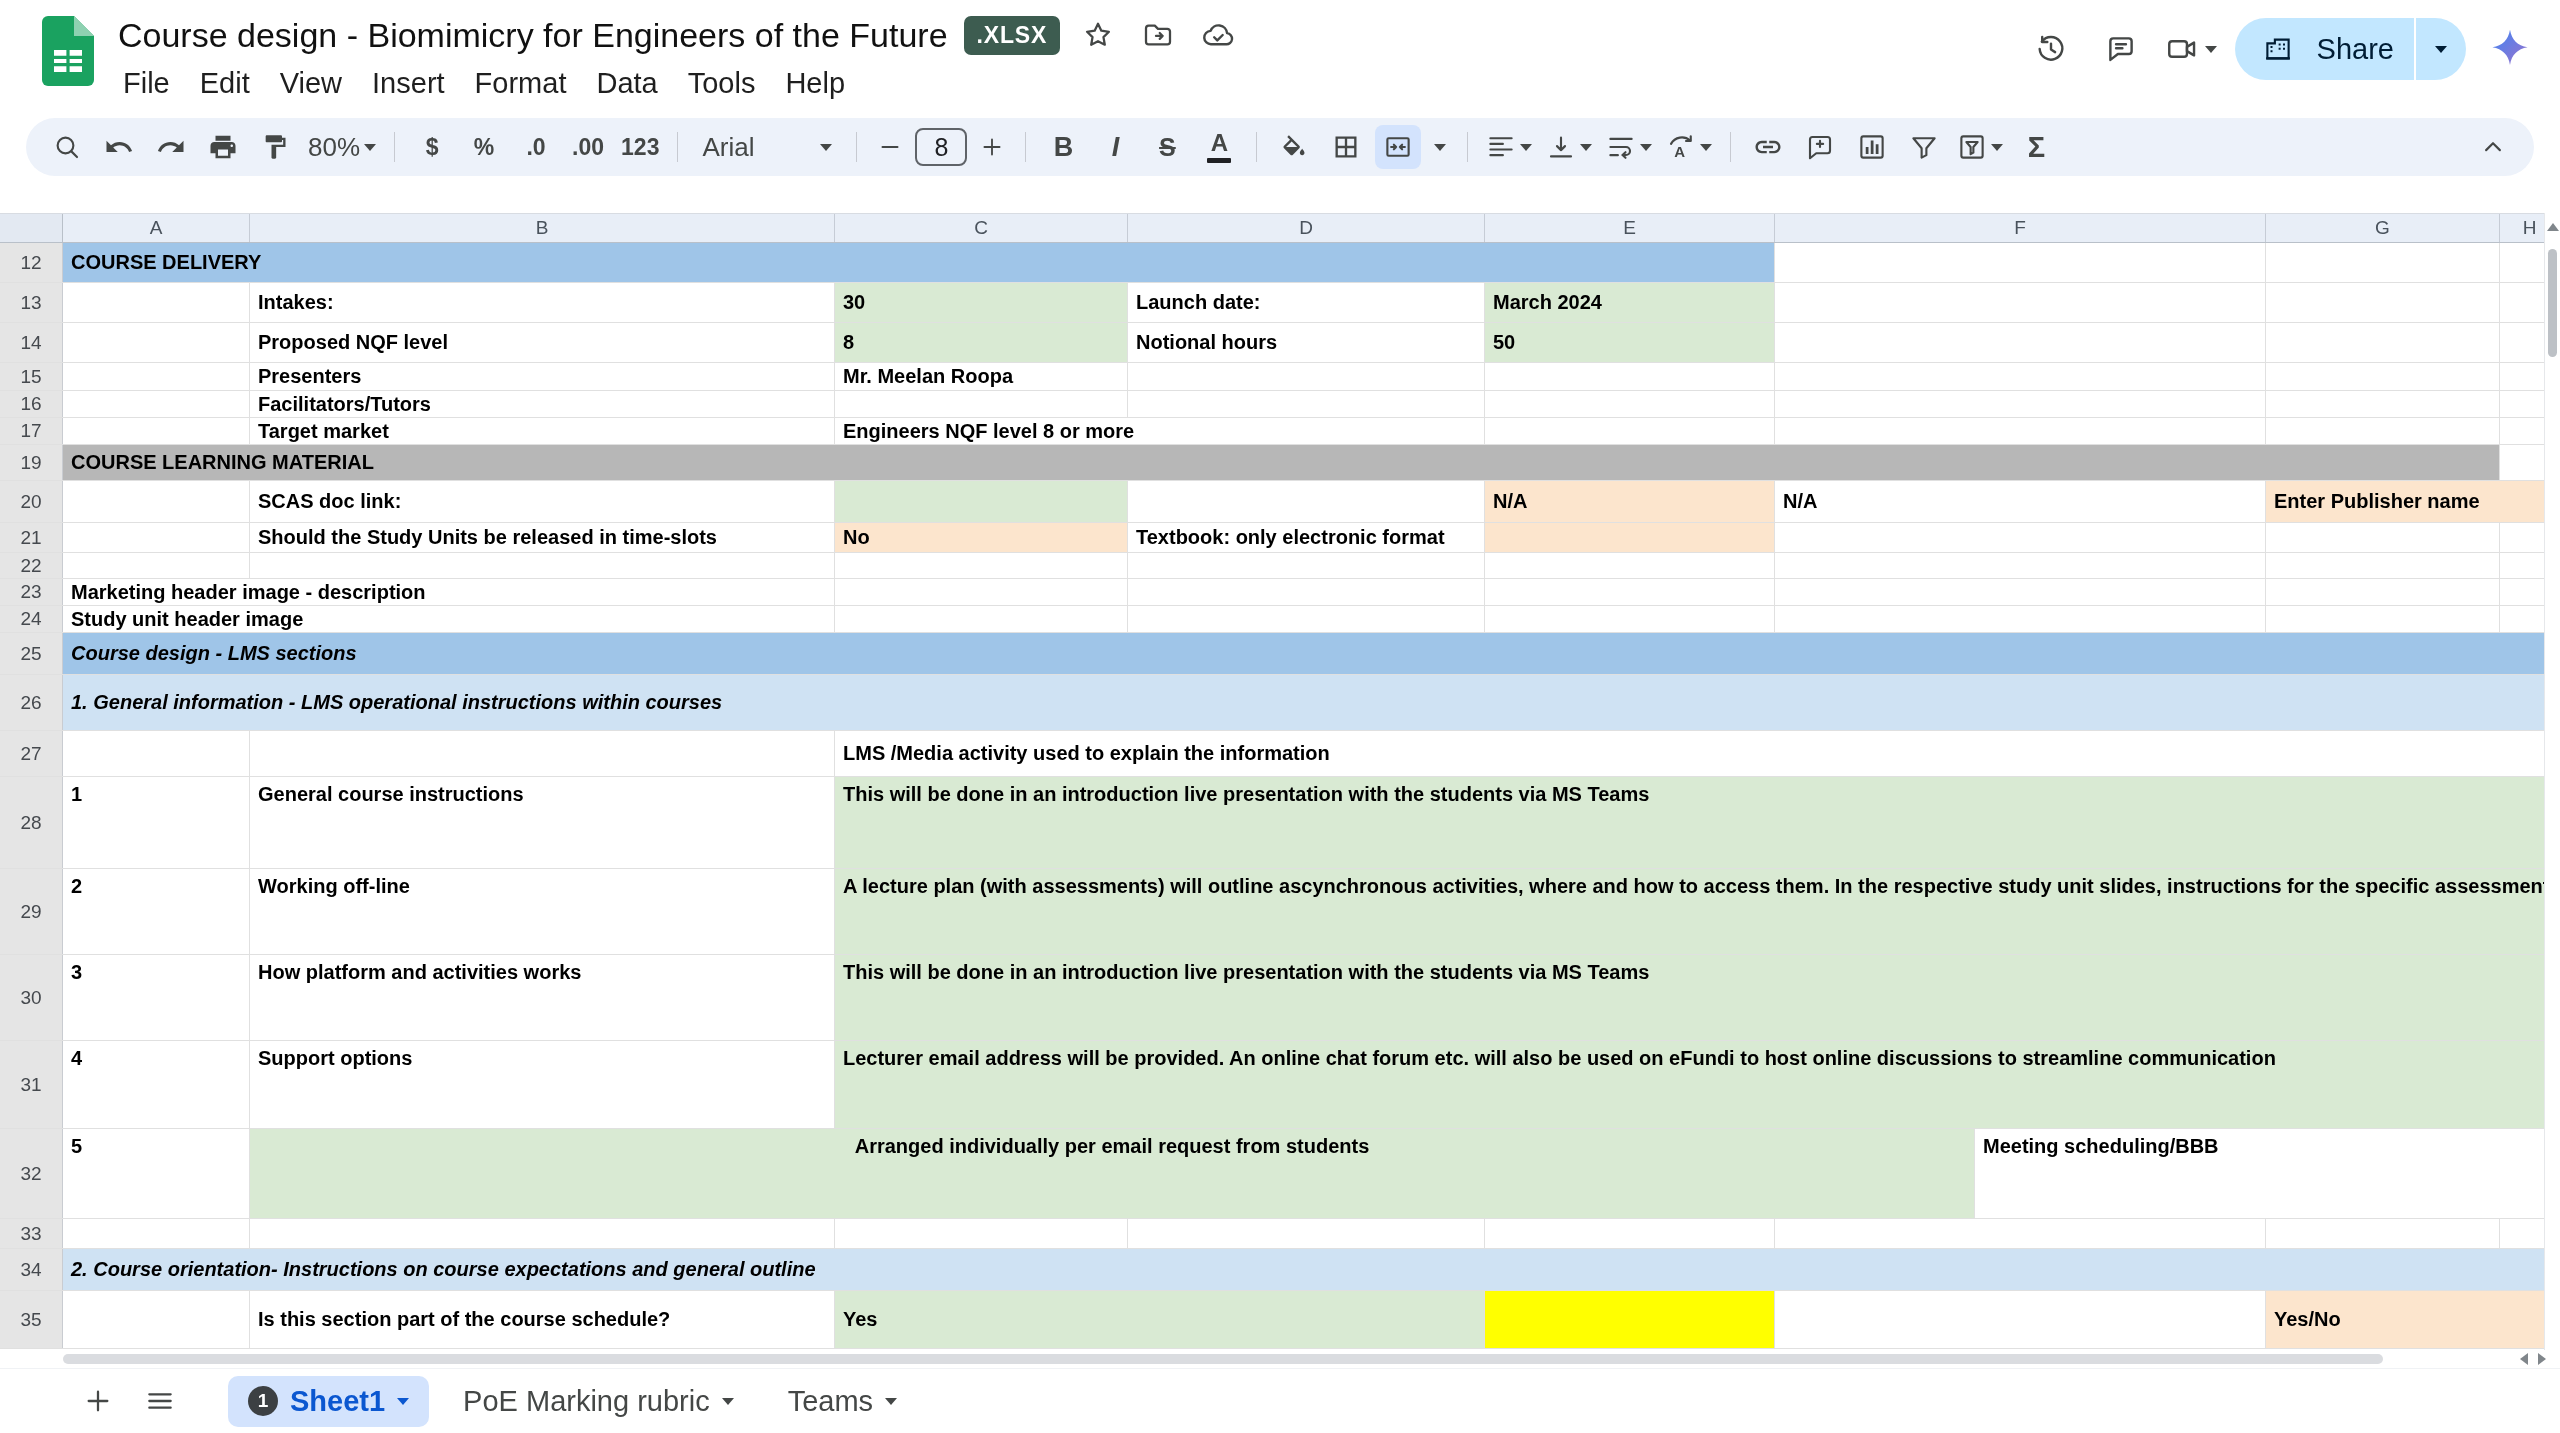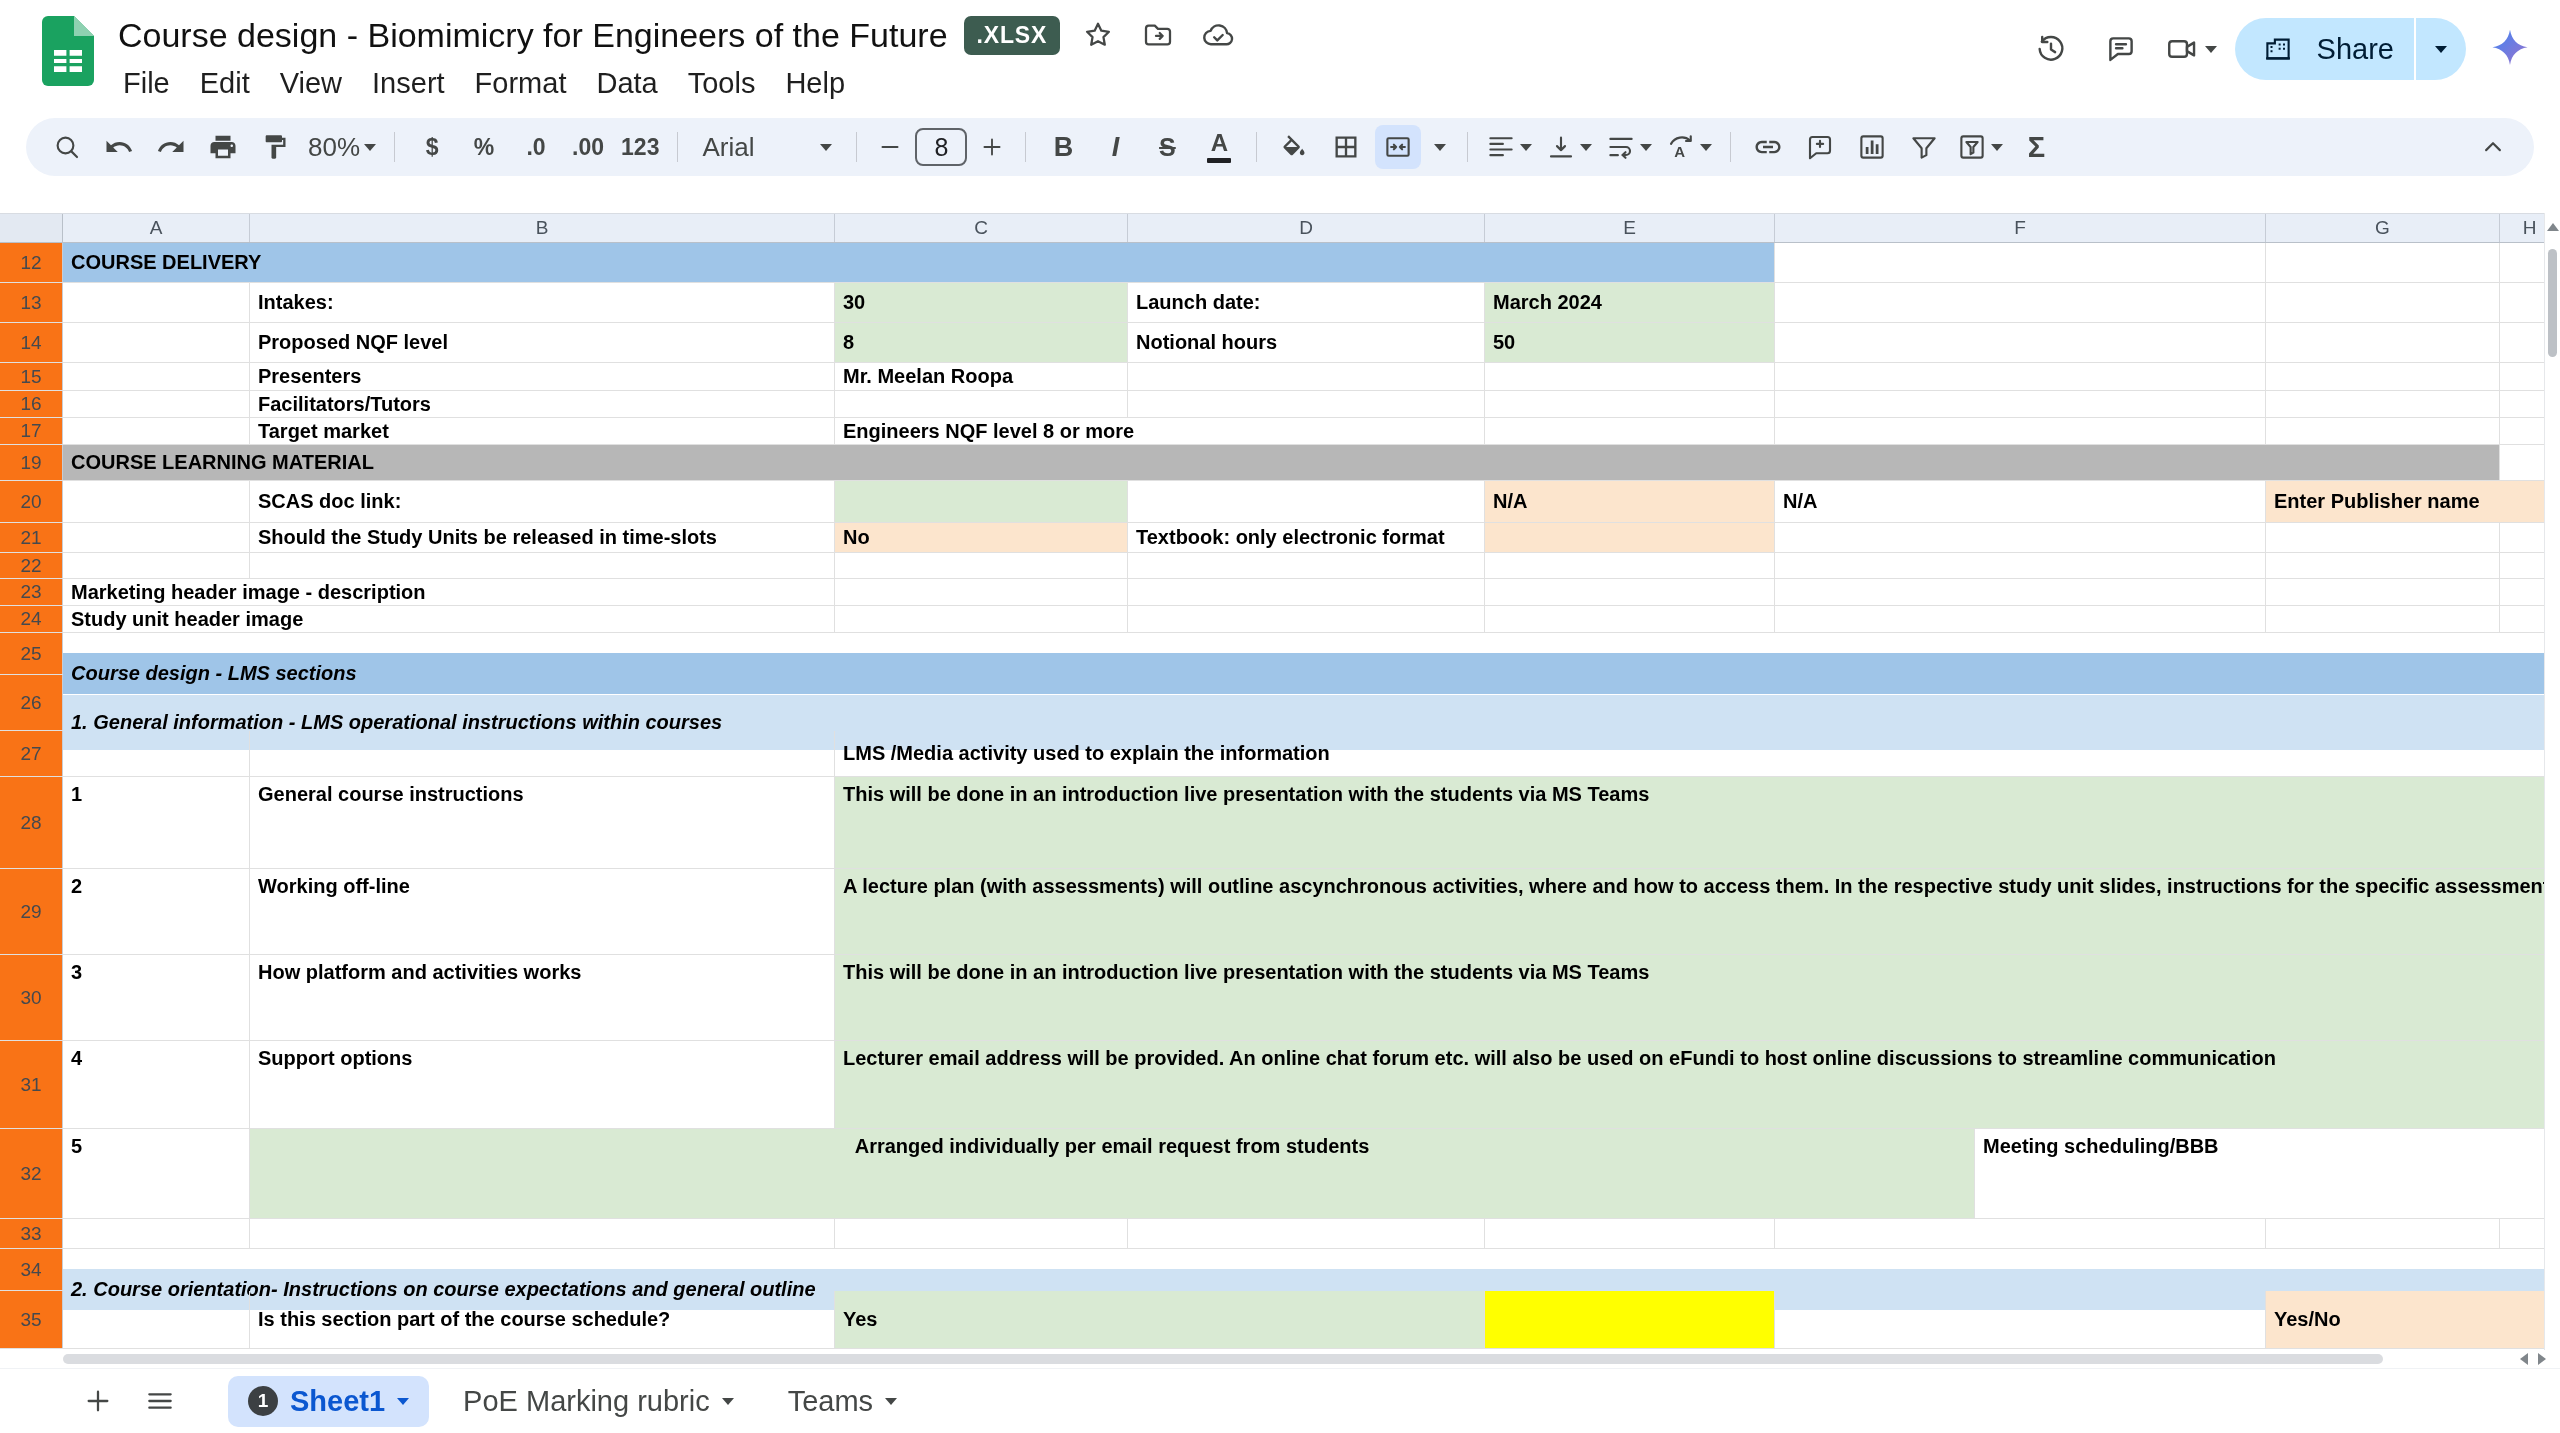--- a/index.html
+++ b/index.html
@@ -51,26 +51,26 @@
 
   
   #grid { position:absolute; left:0; top:213px; width:2560px; height:1137px; overflow:hidden; background:#fff; }
   #col-headers { display:flex; height:30px; width:2560px; background:#e8eef7; border-top:1px solid #d8dce2;
     border-bottom:1px solid #b9c0c9; }
   #corner-box { width:63px; flex:none; border-right:1px solid #b9c0c9; background:#e3e9f2; }
   .colhead-cell { display:flex; align-items:center; justify-content:center; font-size:19px; color:#49525c;
     font-weight:500; border-right:1px solid #c6ccd6; flex:none; height:100%; }
   .row { display:flex; width:2560px; border-bottom:1px solid #e0e0e0; }
   .gutter-cell { width:63px; flex:none; display:flex; align-items:center; justify-content:center;
-    font-size:19px; color:#45494e; background:#f97316; border-right:1px solid #c9ccd1; }
+    font-size:19px; color:#45494e; background:#e5e5e5; border-right:1px solid #c9ccd1; }
   .cell { border-right:1px solid #e0e0e0; height:100%; overflow:hidden; white-space:nowrap; flex:none;
     font-size:20px; font-weight:700; color:#000; padding:6px 8px; display:flex; align-items:flex-start;
     line-height:1.15; }
   .cell.vcenter { align-items:center; padding-top:0; padding-bottom:0; }
-  .cell.italic { font-style:italic;margin-top:20px; }
+  .cell.italic { font-style:italic; }
 
   
   #vscroll { position:absolute; right:0; top:213px; width:16px; height:1137px; background:#fff;
     border-left:1px solid #e6e8eb; z-index:6; }
   .tri-up { width:0; height:0; border-left:6px solid transparent; border-right:6px solid transparent;
     border-bottom:8px solid #80868b; }
   #vs-up { height:28px; display:flex; align-items:center; justify-content:center; }
   #vs-thumb { position:absolute; left:3px; top:36px; width:9px; height:108px; background:#bdc1c6; border-radius:5px; }
   #hscroll { position:absolute; left:0; top:1350px; width:2560px; height:18px; background:#fff; z-index:6; }
   #hs-thumb { position:absolute; left:63px; top:4px; height:10px; width:2320px; background:#dadce0; border-radius:5px; }

